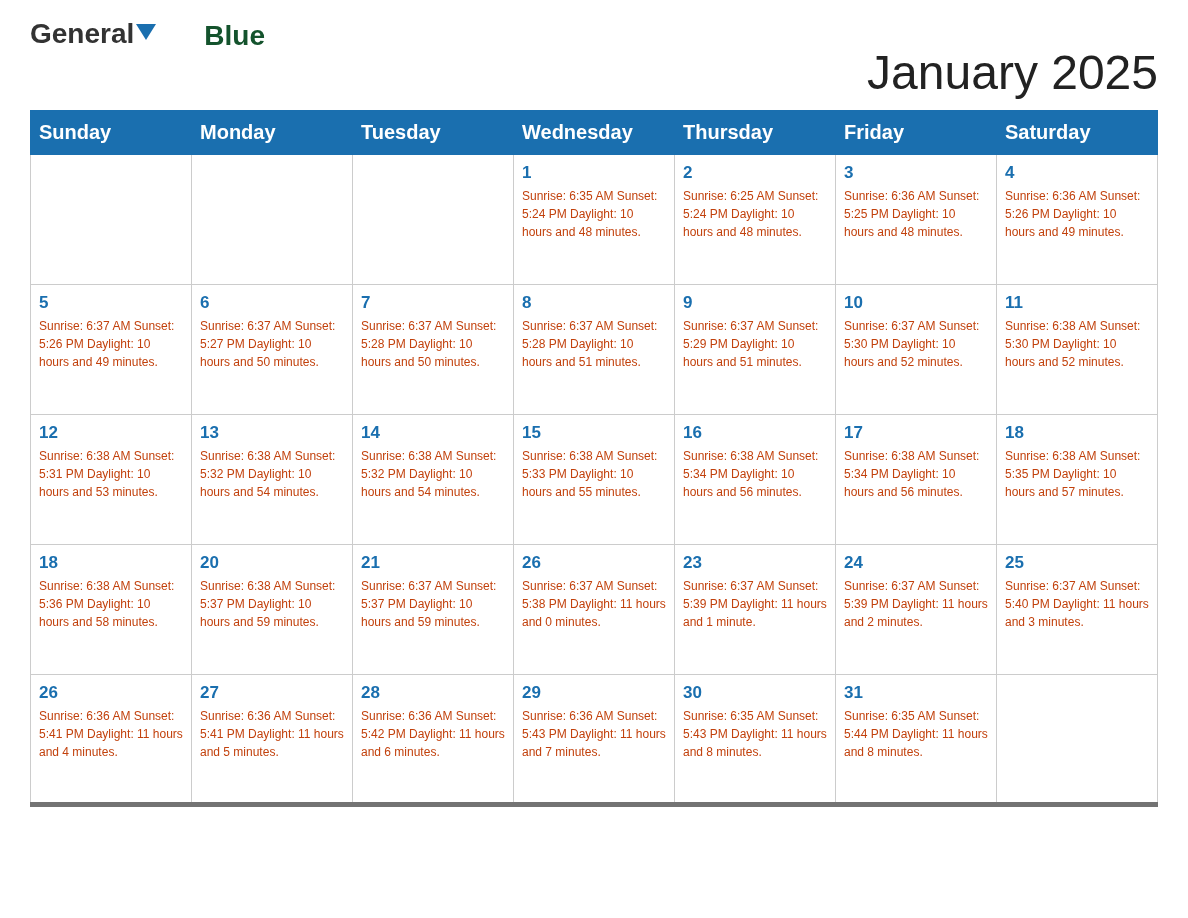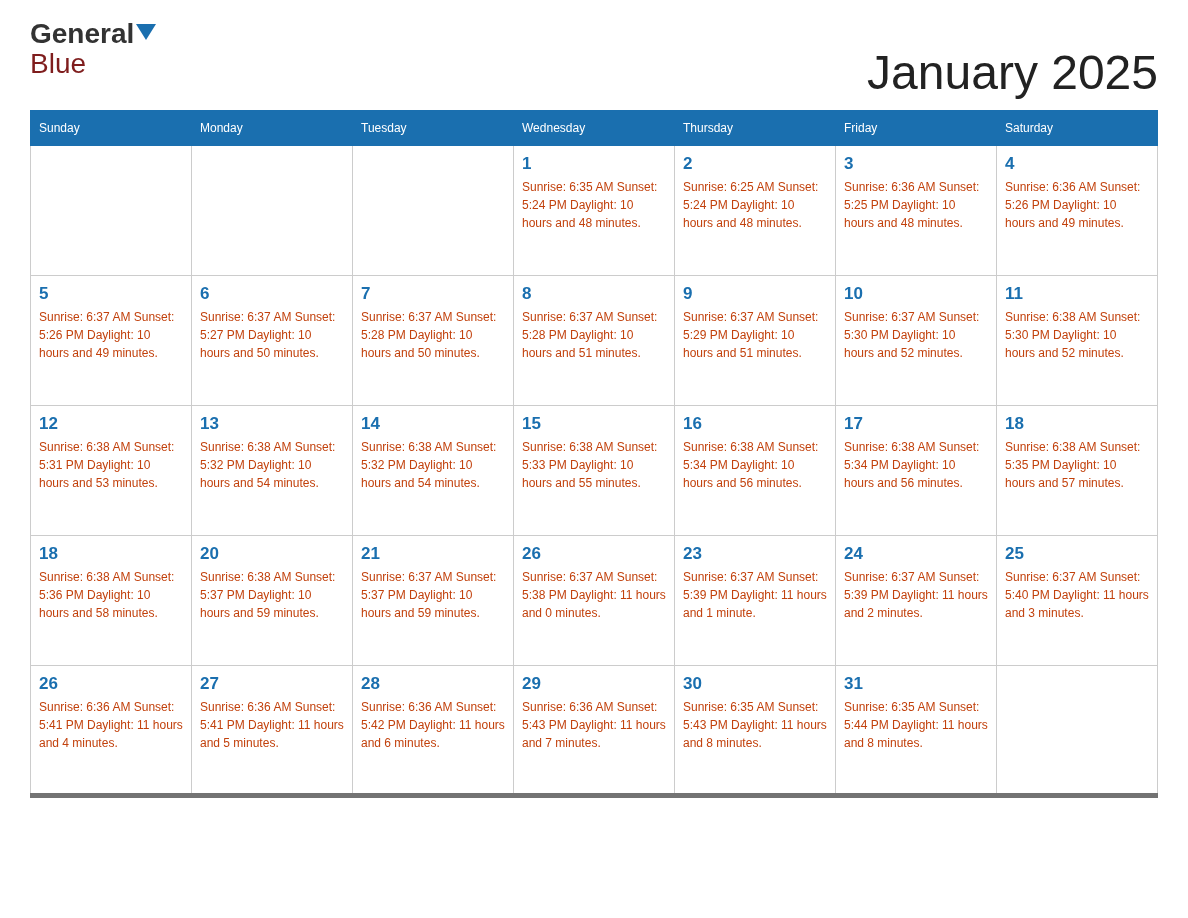--- a/index.html
+++ b/index.html
@@ -16,40 +16,41 @@
       align-items: flex-start;
       margin-bottom: 10px;
     }
     .logo-text {
       font-size: 28px;
       font-weight: bold;
       color: #333;
       line-height: 1;
     }
     .logo-blue {
-      color: #7f1d1d;
+      color: #14532d;
       font-size: 28px;
-      font-weight: normal;
+      font-weight: bold;
     }
     .logo-triangle {
       display: inline-block;
       width: 0;
       height: 0;
       border-left: 10px solid transparent;
       border-right: 10px solid transparent;
       border-top: 16px solid #1a6faf;
       margin-left: 2px;
       vertical-align: middle;
       position: relative;
       top: -2px;
     }
     .logo-container {
       display: flex;
-      flex-direction: column;
+      flex-direction: row;
       align-items: flex-start;
+      gap: 48px;
     }
     .logo-row {
       display: flex;
       align-items: center;
     }
     .title-section {
       text-align: right;
       margin-top: 27px;
     }
     .calendar-title {
@@ -65,22 +66,22 @@
     }
     table {
       width: 100%;
       border-collapse: collapse;
       margin-top: 10px;
     }
     thead th {
       background-color: #1a6faf;
       color: #fff;
       padding: 10px 8px;
-      font-size: 12px;
-      font-weight: normal;
+      font-size: 20px;
+      font-weight: bold;
       text-align: left;
       border: 1px solid #1a6faf;
       margin-left: 6px;
     }
     tbody td {
       border: 1px solid #ccc;
       vertical-align: top;
       padding: 8px;
       width: 14.28%;
       min-height: 110px;

